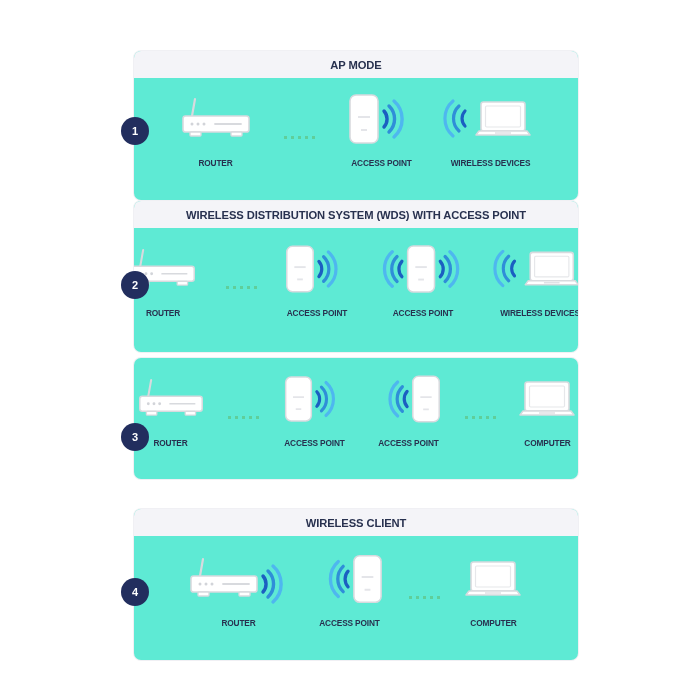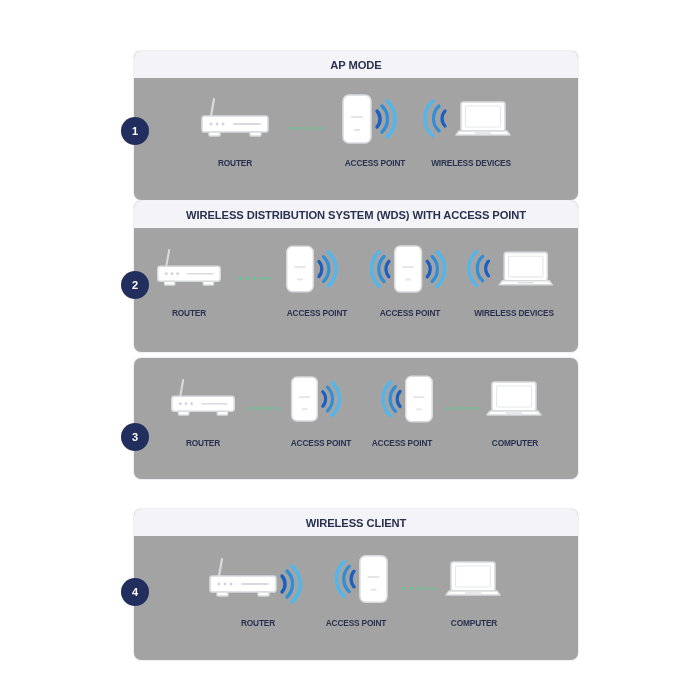--- a/index.html
+++ b/index.html
@@ -8,21 +8,21 @@
     background:#ffffff;
     font-family:"Liberation Sans", sans-serif;
     overflow:hidden;
   }
   .page{position:relative;width:700px;height:700px;}
 
   .panel{
     position:absolute;
     left:134px;
     width:444px;
-    background:#a3a3a3;
+    background:#5eead4;
     border-radius:7px;
     box-shadow:0 0 0 1px #f0f0f4;
     overflow:hidden;
   }
   .panel-header{
     background:#f4f4f8;
     height:27px;
     display:flex;
     align-items:center;
     justify-content:center;
@@ -51,23 +51,23 @@
     font-size:11px;
     font-weight:bold;
     display:flex;
     align-items:center;
     justify-content:center;
     z-index:5;
   }
 
   .row{
     display:flex;
-    align-items:center;
-    justify-content:center;
-    gap:0px;
+    align-items:flex-end;
+    justify-content:center;
+    gap:13px;
   }
   .node{
     display:flex;
     flex-direction:column;
     align-items:center;
   }
   .node-art{
     height:62px;
     display:flex;
     align-items:center;

